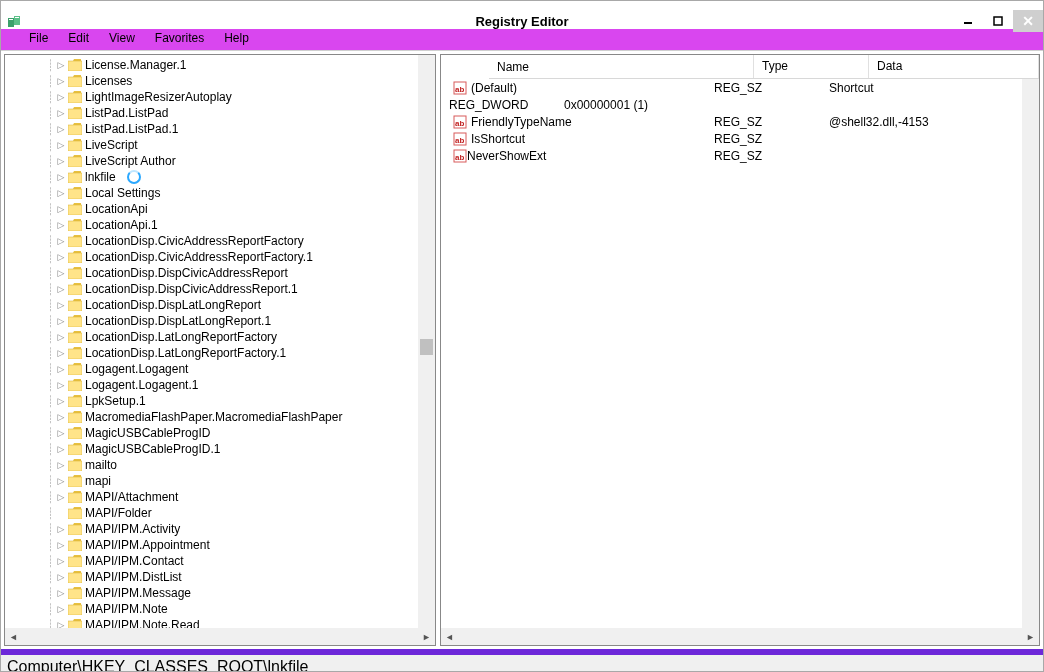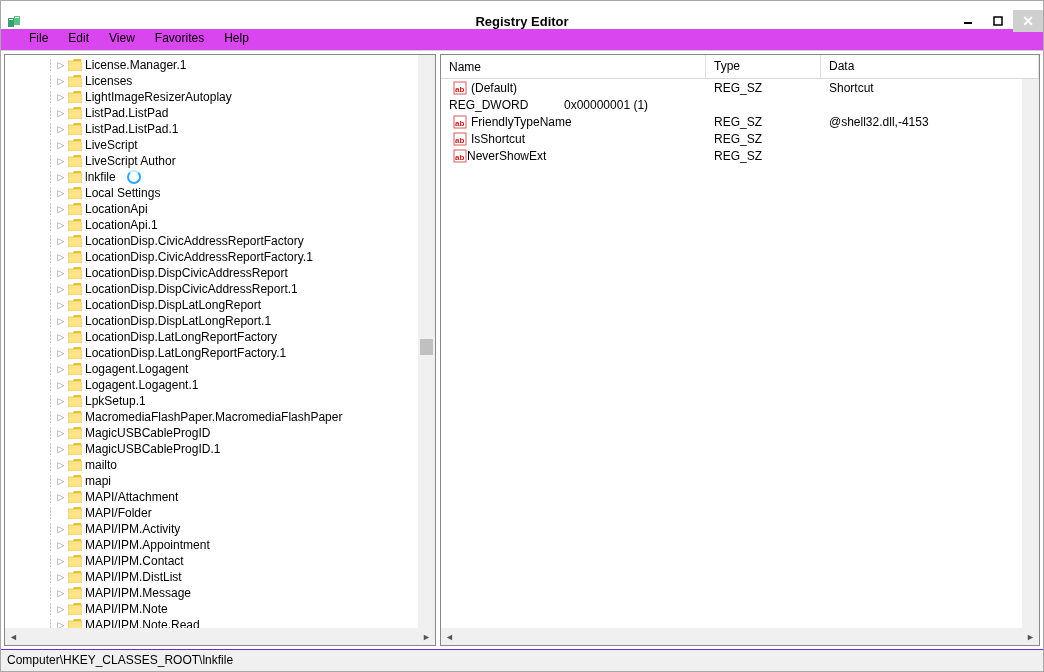--- a/index.html
+++ b/index.html
@@ -126,20 +126,21 @@
     border: 2px solid #2aa8ff;
     border-top-color: #bfe6ff;
     border-radius: 50%;
   }
   .list-header {
     display: flex;
     height: 24px;
     border-bottom: 1px solid #d8d8d8;
     background: #fff;
     font-weight: 400;
+    margin-left: 48px;
   }
   .list-header .col {
     padding: 4px 8px;
     border-right: 1px solid #e0e0e0;
   }
   .list-body {
     position: absolute;
     left:0; top:24px; right:17px; bottom:17px;
     overflow:hidden;
   }
@@ -149,23 +150,23 @@
     height: 17px;
   }
   .list-row .cell { padding: 0 8px; overflow:hidden; white-space:nowrap; }
   .val-icon { width:14px; height:14px; margin-left:4px; flex-shrink:0; }
   .col-name { width: 265px; display:flex; align-items:center;}
   .col-type { width: 115px; }
   .col-data { flex: 1; }
   .statusbar {
     height: 22px;
     background: #f0f0f0;
-    border-top: 1px solid #6d28d9;
+    border-top: 6px solid #6d28d9;
     padding: 3px 6px;
-    font-size: 12px;
+    font-size: 16px;
   }
 </style>
 </head>
 <body>
 
 <div class="titlebar">
   <svg class="titlebar-icon" viewBox="0 0 16 16">
     <rect x="1" y="5" width="6" height="9" fill="#3da06c"></rect>
     <rect x="7" y="3" width="6" height="9" fill="#5cc089"></rect>
     <rect x="2" y="6" width="4" height="1" fill="#fff"></rect>

